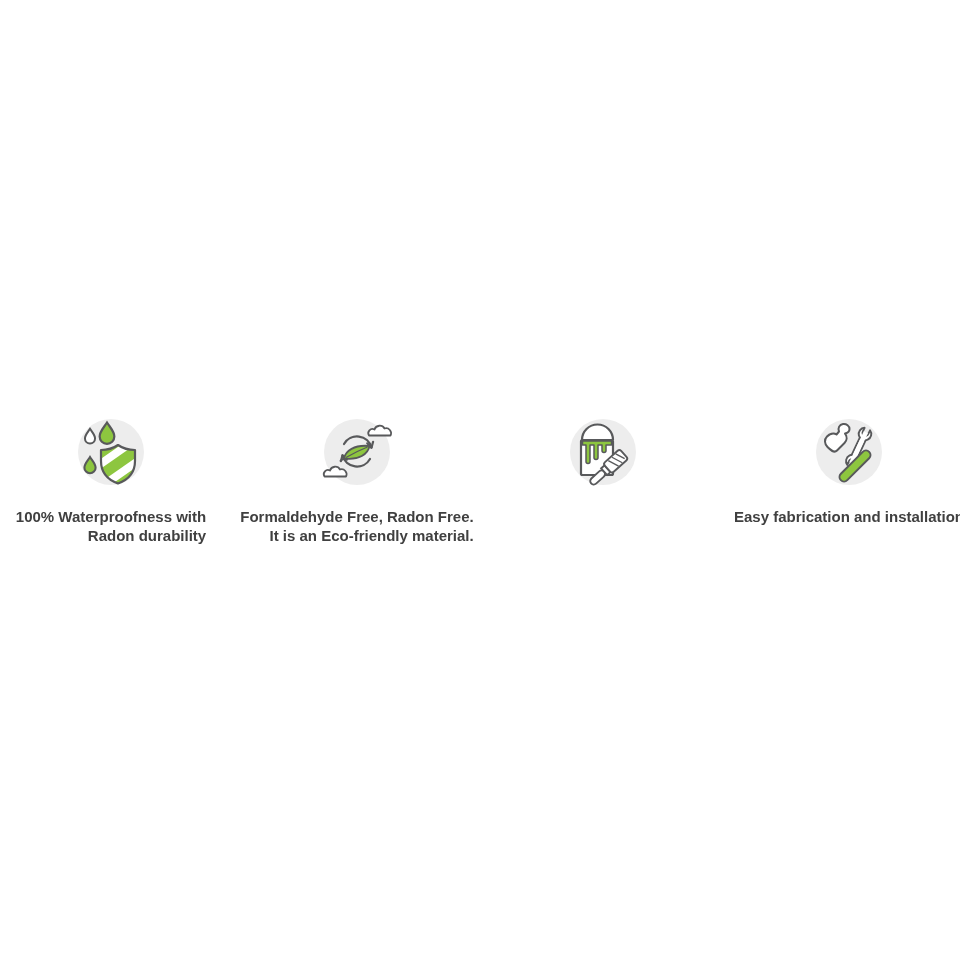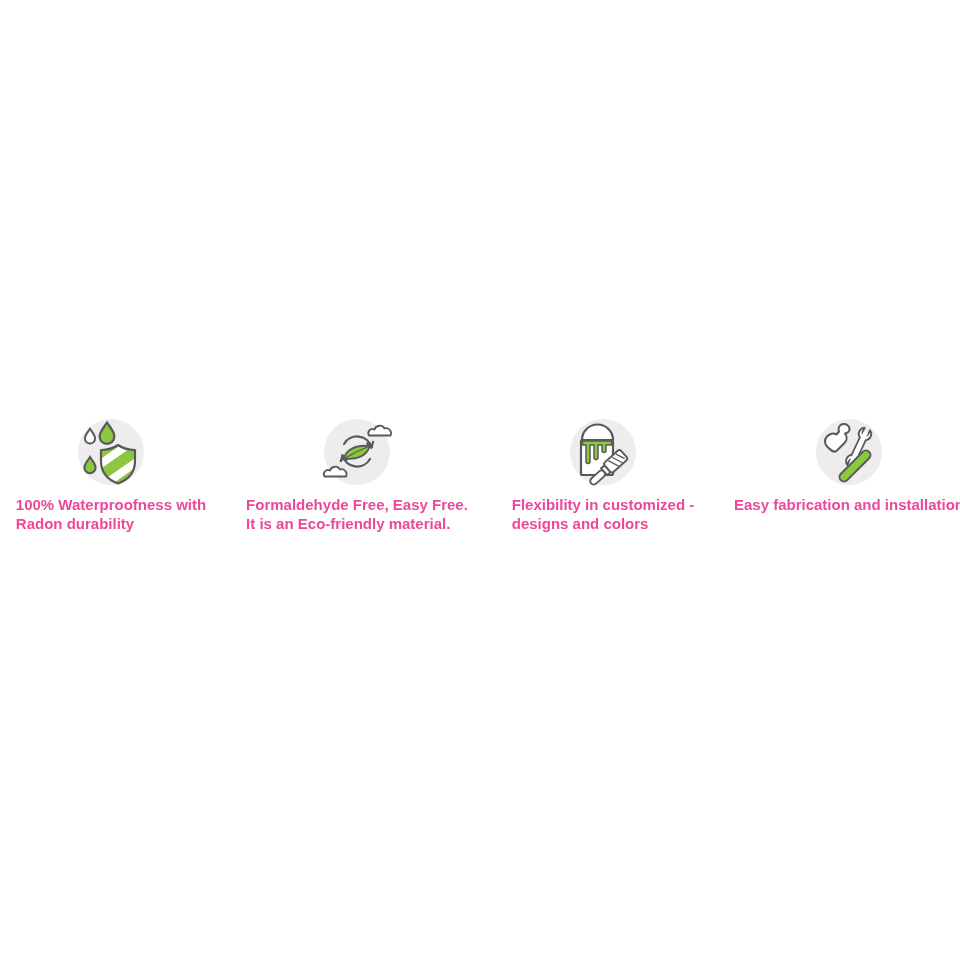--- a/index.html
+++ b/index.html
@@ -12,23 +12,23 @@
     position:absolute;top:419px;left:-12px;width:984px;
     display:flex;flex-direction:row;
   }
   .feature{
     flex:0 0 246px;width:246px;
     display:flex;flex-direction:column;align-items:center;
   }
   .icon-wrap{width:66px;height:66px;}
   .icon-wrap svg{display:block;overflow:visible;}
   .label{
-    margin-top:10px;
+    margin-top:22px;
     font-size:15px;line-height:19px;font-weight:700;
-    color:#ec4899;text-align:left;
+    color:#404040;text-align:right;
   }
   .label .line{display:block;white-space:nowrap;}
 </style>
 </head>
 <body>
 
 <div class="features-row">
 
   <div class="feature">
     <div class="icon-wrap">
@@ -72,21 +72,21 @@
         <path d="M20,39.5 L16.5,41.8" fill="none" stroke="#58595B" stroke-width="1.8" stroke-linecap="round"></path>
         <path d="M20,39.5 C21.5,32 30,25.5 45.5,27 C44,35 35,41.5 20,39.5 Z" fill="#8DC63F" stroke="#58595B" stroke-width="1.8" stroke-linejoin="round"></path>
         <path d="M22,38.5 C28,35 36,31 43.5,28" fill="none" stroke="#58595B" stroke-width="1.3"></path>
         <g fill="#ffffff" stroke="#58595B" stroke-width="1.8" stroke-linejoin="round">
           <path d="M45,16.5 A4.2,4.2 0 0 1 50.5,10.5 A5.5,5.5 0 0 1 60.5,9.5 A5,5 0 0 1 66.5,16.5 Z"></path>
           <path d="M0.5,57.5 A4.2,4.2 0 0 1 6,51.5 A5.5,5.5 0 0 1 16,50.5 A5,5 0 0 1 22,57.5 Z"></path>
         </g>
       </svg>
     </div>
     <div class="label">
-      <span class="line">Formaldehyde Free, Easy Free.</span>
+      <span class="line">Formaldehyde Free, Radon Free.</span>
       <span class="line">It is an Eco-friendly material.</span>
     </div>
   </div>
 
   <div class="feature">
     <div class="icon-wrap">
       <svg width="66" height="66" viewBox="0 0 66 66">
         <circle cx="33" cy="33" r="33" fill="#EDEDED"></circle>
         <path d="M12,21 A15.5,15.5 0 0 1 43,21" fill="#ffffff" stroke="#58595B" stroke-width="2.2"></path>
         <rect x="11" y="21" width="32" height="35" rx="1.5" fill="#ffffff" stroke="#58595B" stroke-width="2.2"></rect>
@@ -95,24 +95,20 @@
           <rect x="-20" y="-3.5" width="17.5" height="7" rx="3.5" fill="#ffffff" stroke="#58595B" stroke-width="1.9"></rect>
           <rect x="-2.5" y="-4.5" width="4.5" height="9" fill="#ffffff" stroke="#58595B" stroke-width="1.9"></rect>
           <rect x="2" y="-6.5" width="22" height="13" rx="2.5" fill="#ffffff" stroke="#58595B" stroke-width="1.9"></rect>
           <g fill="none" stroke="#58595B" stroke-width="1.3">
             <path d="M8,-5.5 L12,5.5"></path>
             <path d="M13,-5.5 L17,5.5"></path>
             <path d="M18,-5.5 L21.5,4"></path>
           </g>
         </g>
       </svg>
-    </div>
-    <div class="label">
-      <span class="line">Flexibility in customized -</span>
-      <span class="line">designs and colors</span>
     </div>
   </div>
 
   <div class="feature">
     <div class="icon-wrap">
       <svg width="66" height="66" viewBox="0 0 66 66">
         <circle cx="33" cy="33" r="33" fill="#EDEDED"></circle>
         <g transform="translate(49,15) rotate(25)">
           <rect x="-3.2" y="0" width="6.4" height="30" fill="#ffffff" stroke="#58595B" stroke-width="1.9"></rect>
           <path d="M-3,-5.5 A6.3,6.3 0 1 0 3,-5.5 L3,-1.2 A3,3 0 0 1 -3,-1.2 Z" fill="#ffffff" stroke="#58595B" stroke-width="1.9" stroke-linejoin="round"></path>

